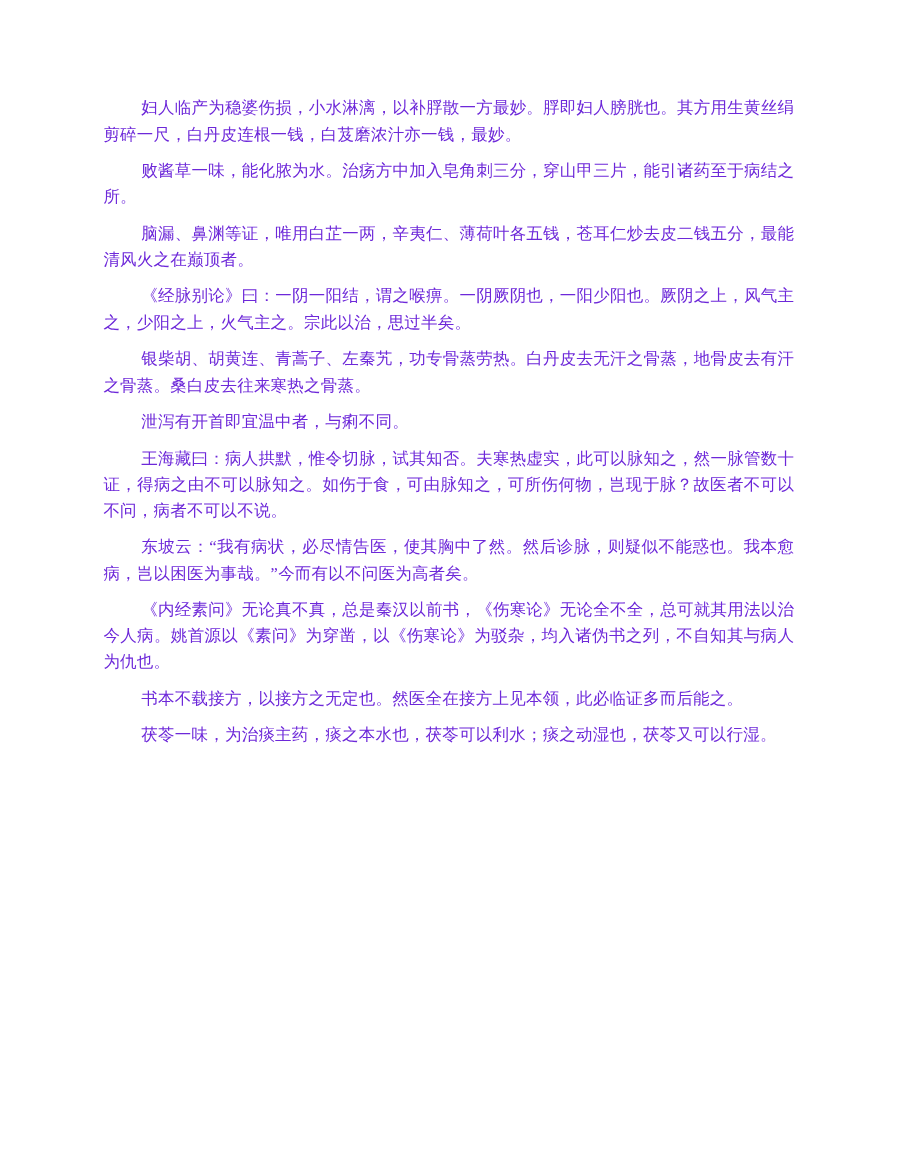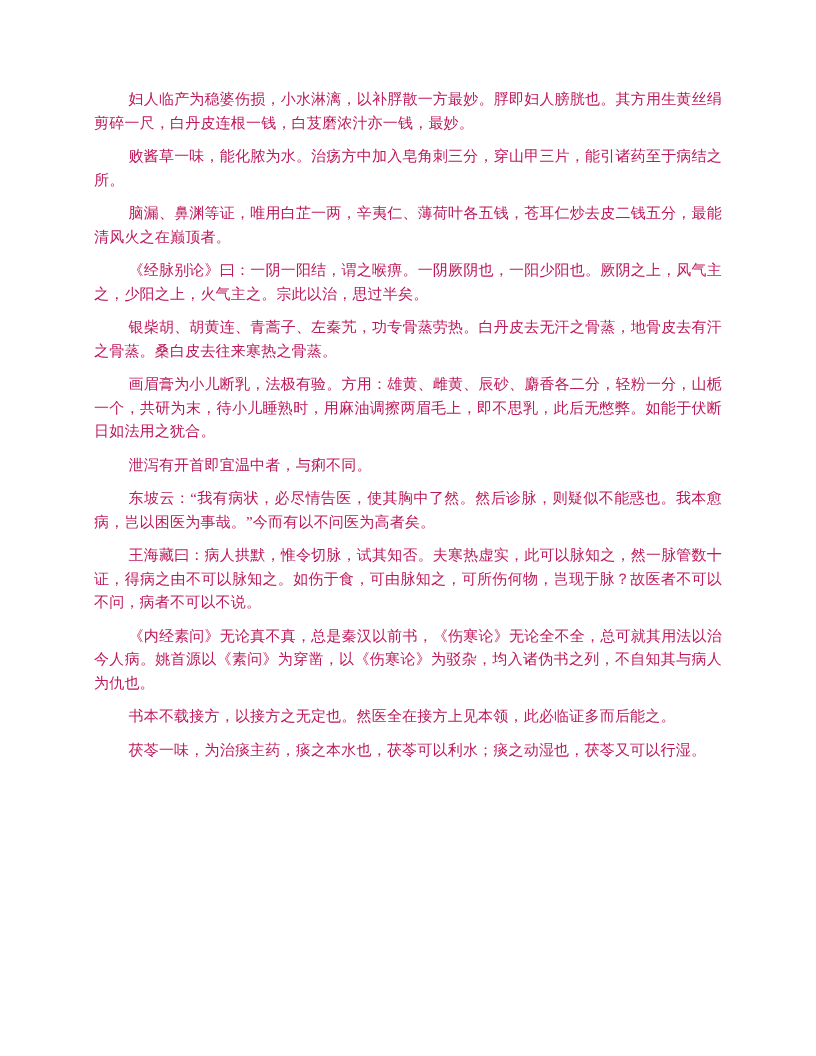--- a/index.html
+++ b/index.html
@@ -17,40 +17,39 @@
     box-sizing: border-box;
     width: 816px;
     height: 1056px;
     padding: 88px 94px 90px 94px;
     background: #ffffff;
   }
   .doc-body p {
     margin: 0 0 10px 0;
     font-size: 15px;
     line-height: 23.5px;
-    color: #be185d;
+    color: #6d28d9;
     text-indent: 2.3em;
     text-align: justify;
     letter-spacing: 0.2px;
   }
   .doc-body p:last-child {
     margin-bottom: 4px;
   }
 </style>
 </head>
 <body>
 
 <div class="page">
   <div class="doc-body">
     <p>妇人临产为稳婆伤损，小水淋漓，以补脬散一方最妙。脬即妇人膀胱也。其方用生黄丝绢剪碎一尺，白丹皮连根一钱，白芨磨浓汁亦一钱，最妙。</p>
     <p>败酱草一味，能化脓为水。治疡方中加入皂角刺三分，穿山甲三片，能引诸药至于病结之所。</p>
     <p>脑漏、鼻渊等证，唯用白芷一两，辛夷仁、薄荷叶各五钱，苍耳仁炒去皮二钱五分，最能清风火之在巅顶者。</p>
     <p>《经脉别论》曰：一阴一阳结，谓之喉痹。一阴厥阴也，一阳少阳也。厥阴之上，风气主之，少阳之上，火气主之。宗此以治，思过半矣。</p>
     <p>银柴胡、胡黄连、青蒿子、左秦艽，功专骨蒸劳热。白丹皮去无汗之骨蒸，地骨皮去有汗之骨蒸。桑白皮去往来寒热之骨蒸。</p>
-    <p>画眉膏为小儿断乳，法极有验。方用：雄黄、雌黄、辰砂、麝香各二分，轻粉一分，山栀一个，共研为末，待小儿睡熟时，用麻油调擦两眉毛上，即不思乳，此后无憋弊。如能于伏断日如法用之犹合。</p>
     <p>泄泻有开首即宜温中者，与痢不同。</p>
+    <p>王海藏曰：病人拱默，惟令切脉，试其知否。夫寒热虚实，此可以脉知之，然一脉管数十证，得病之由不可以脉知之。如伤于食，可由脉知之，可所伤何物，岂现于脉？故医者不可以不问，病者不可以不说。</p>
     <p>东坡云：“我有病状，必尽情告医，使其胸中了然。然后诊脉，则疑似不能惑也。我本愈病，岂以困医为事哉。”今而有以不问医为高者矣。</p>
-    <p>王海藏曰：病人拱默，惟令切脉，试其知否。夫寒热虚实，此可以脉知之，然一脉管数十证，得病之由不可以脉知之。如伤于食，可由脉知之，可所伤何物，岂现于脉？故医者不可以不问，病者不可以不说。</p>
     <p>《内经素问》无论真不真，总是秦汉以前书，《伤寒论》无论全不全，总可就其用法以治今人病。姚首源以《素问》为穿凿，以《伤寒论》为驳杂，均入诸伪书之列，不自知其与病人为仇也。</p>
     <p>书本不载接方，以接方之无定也。然医全在接方上见本领，此必临证多而后能之。</p>
     <p>茯苓一味，为治痰主药，痰之本水也，茯苓可以利水；痰之动湿也，茯苓又可以行湿。</p>
   </div>
 </div>
 
 </body></html>

